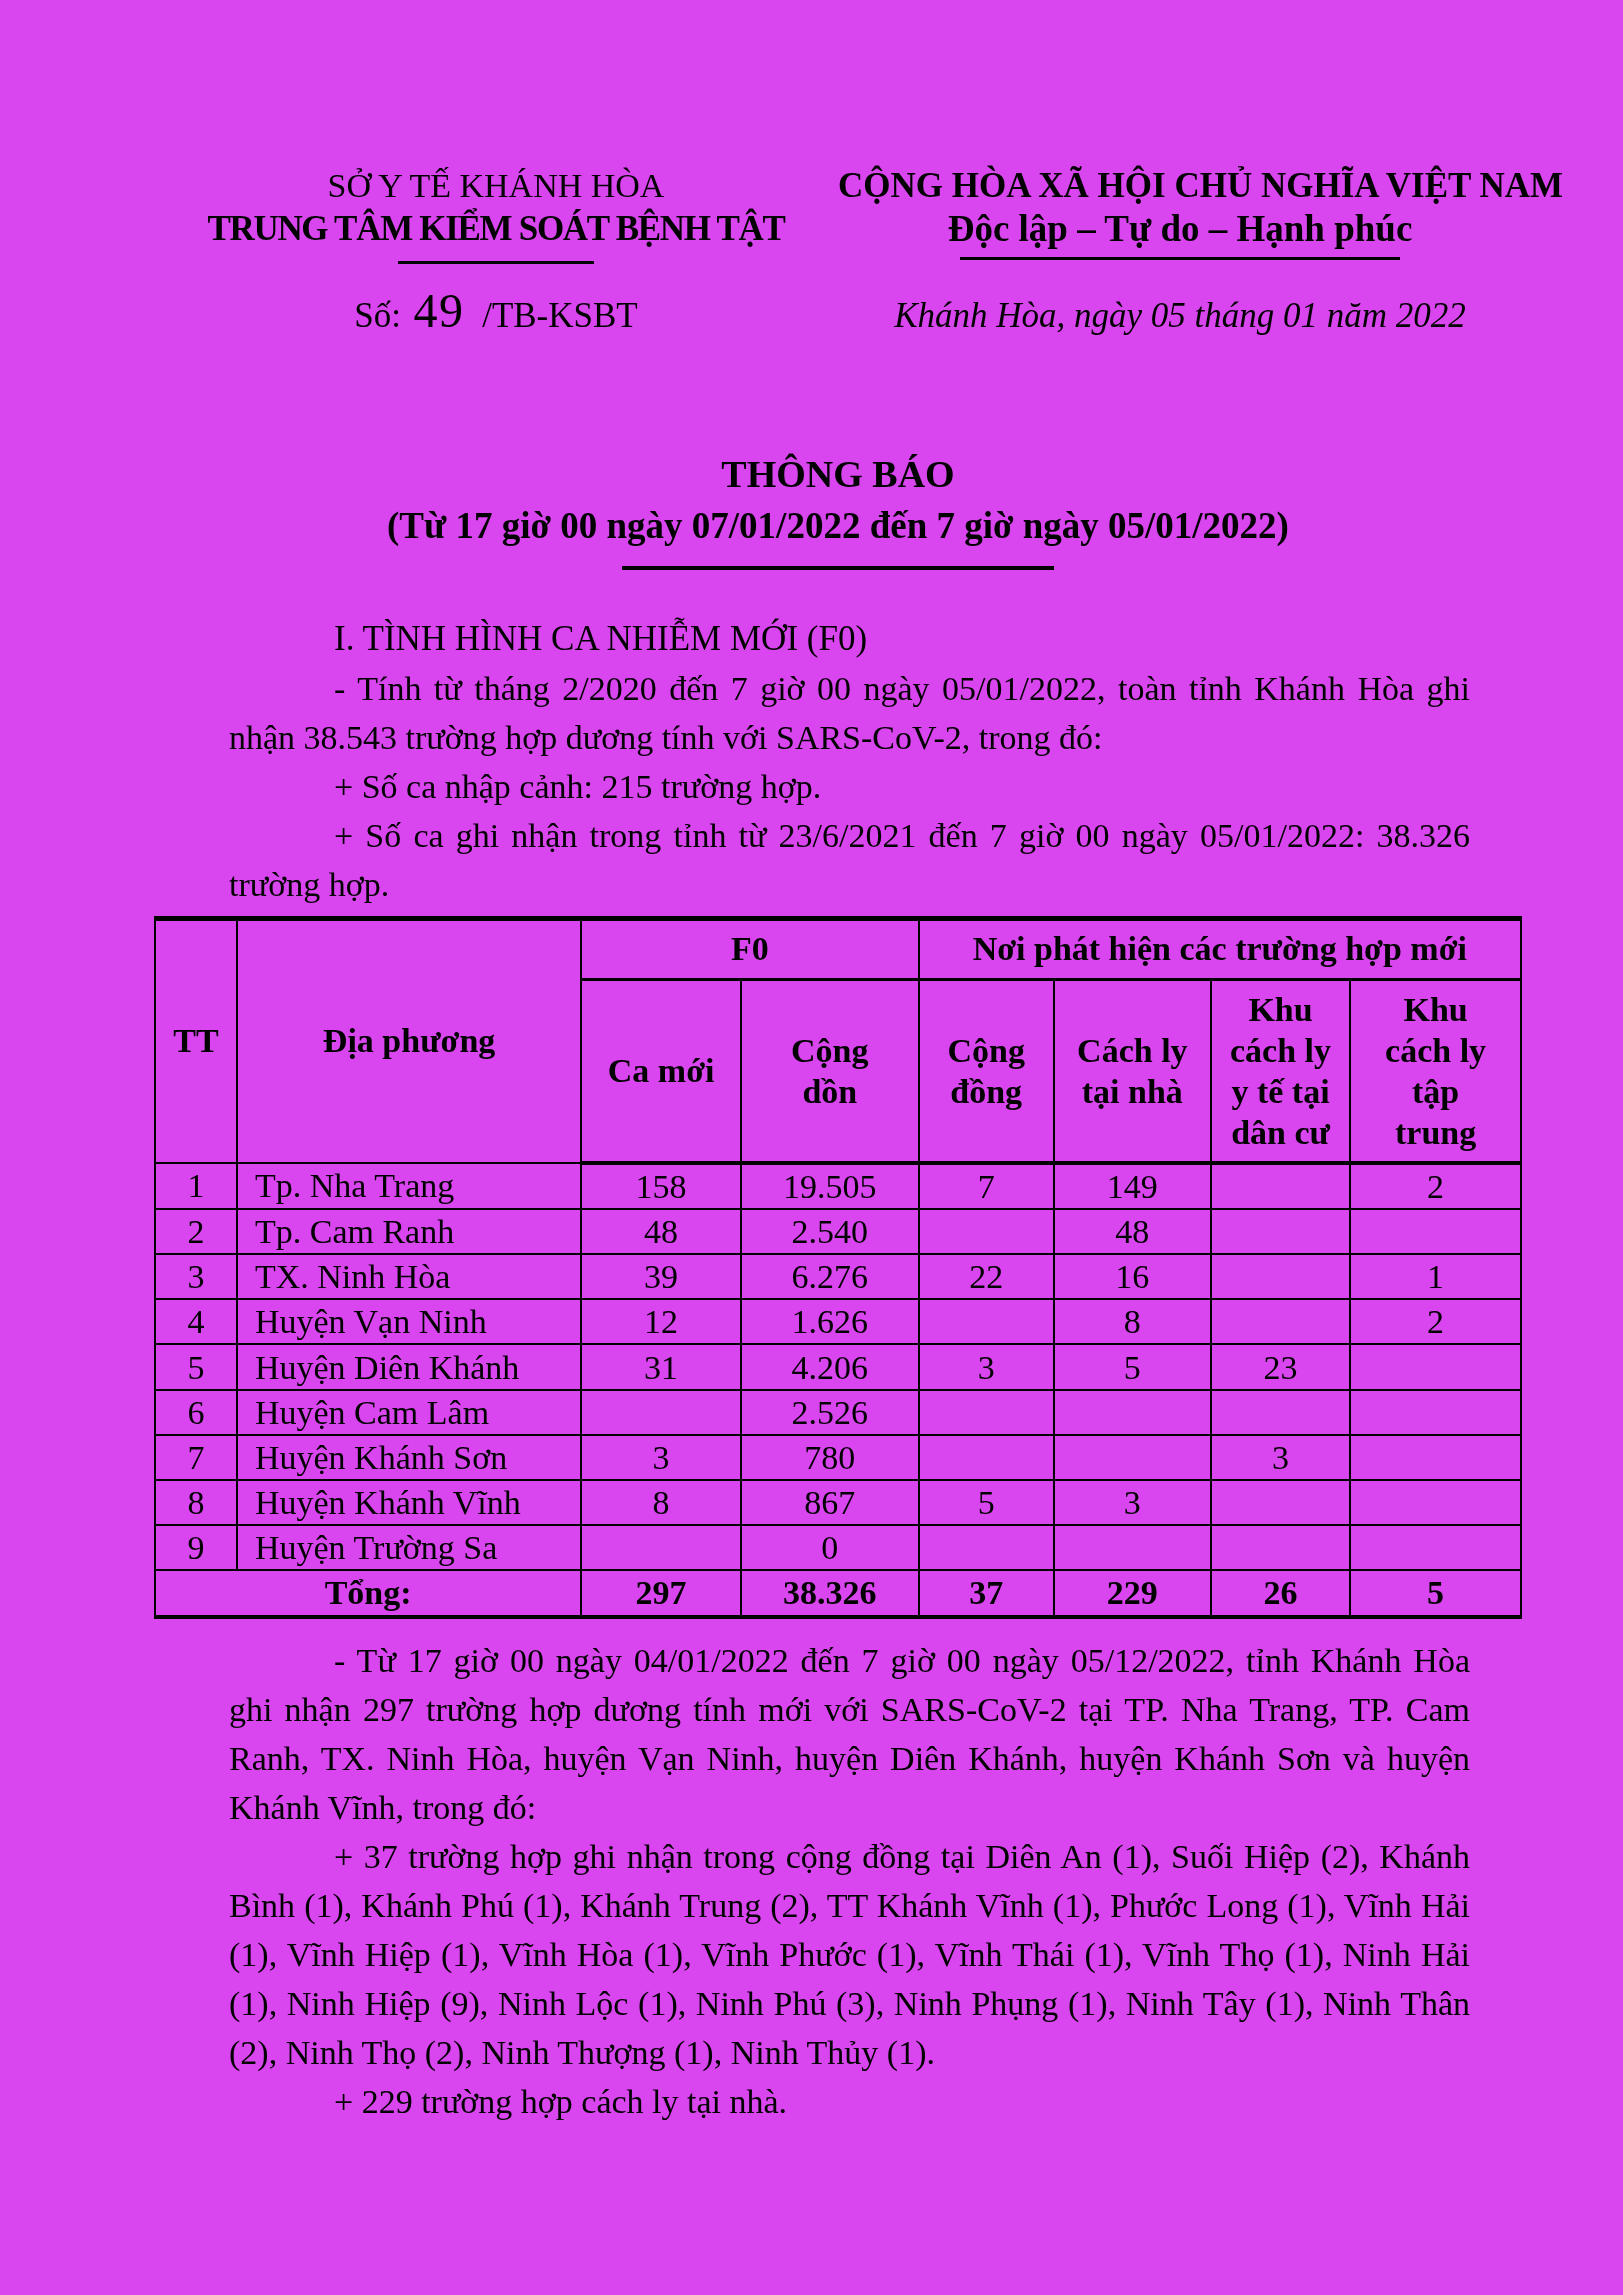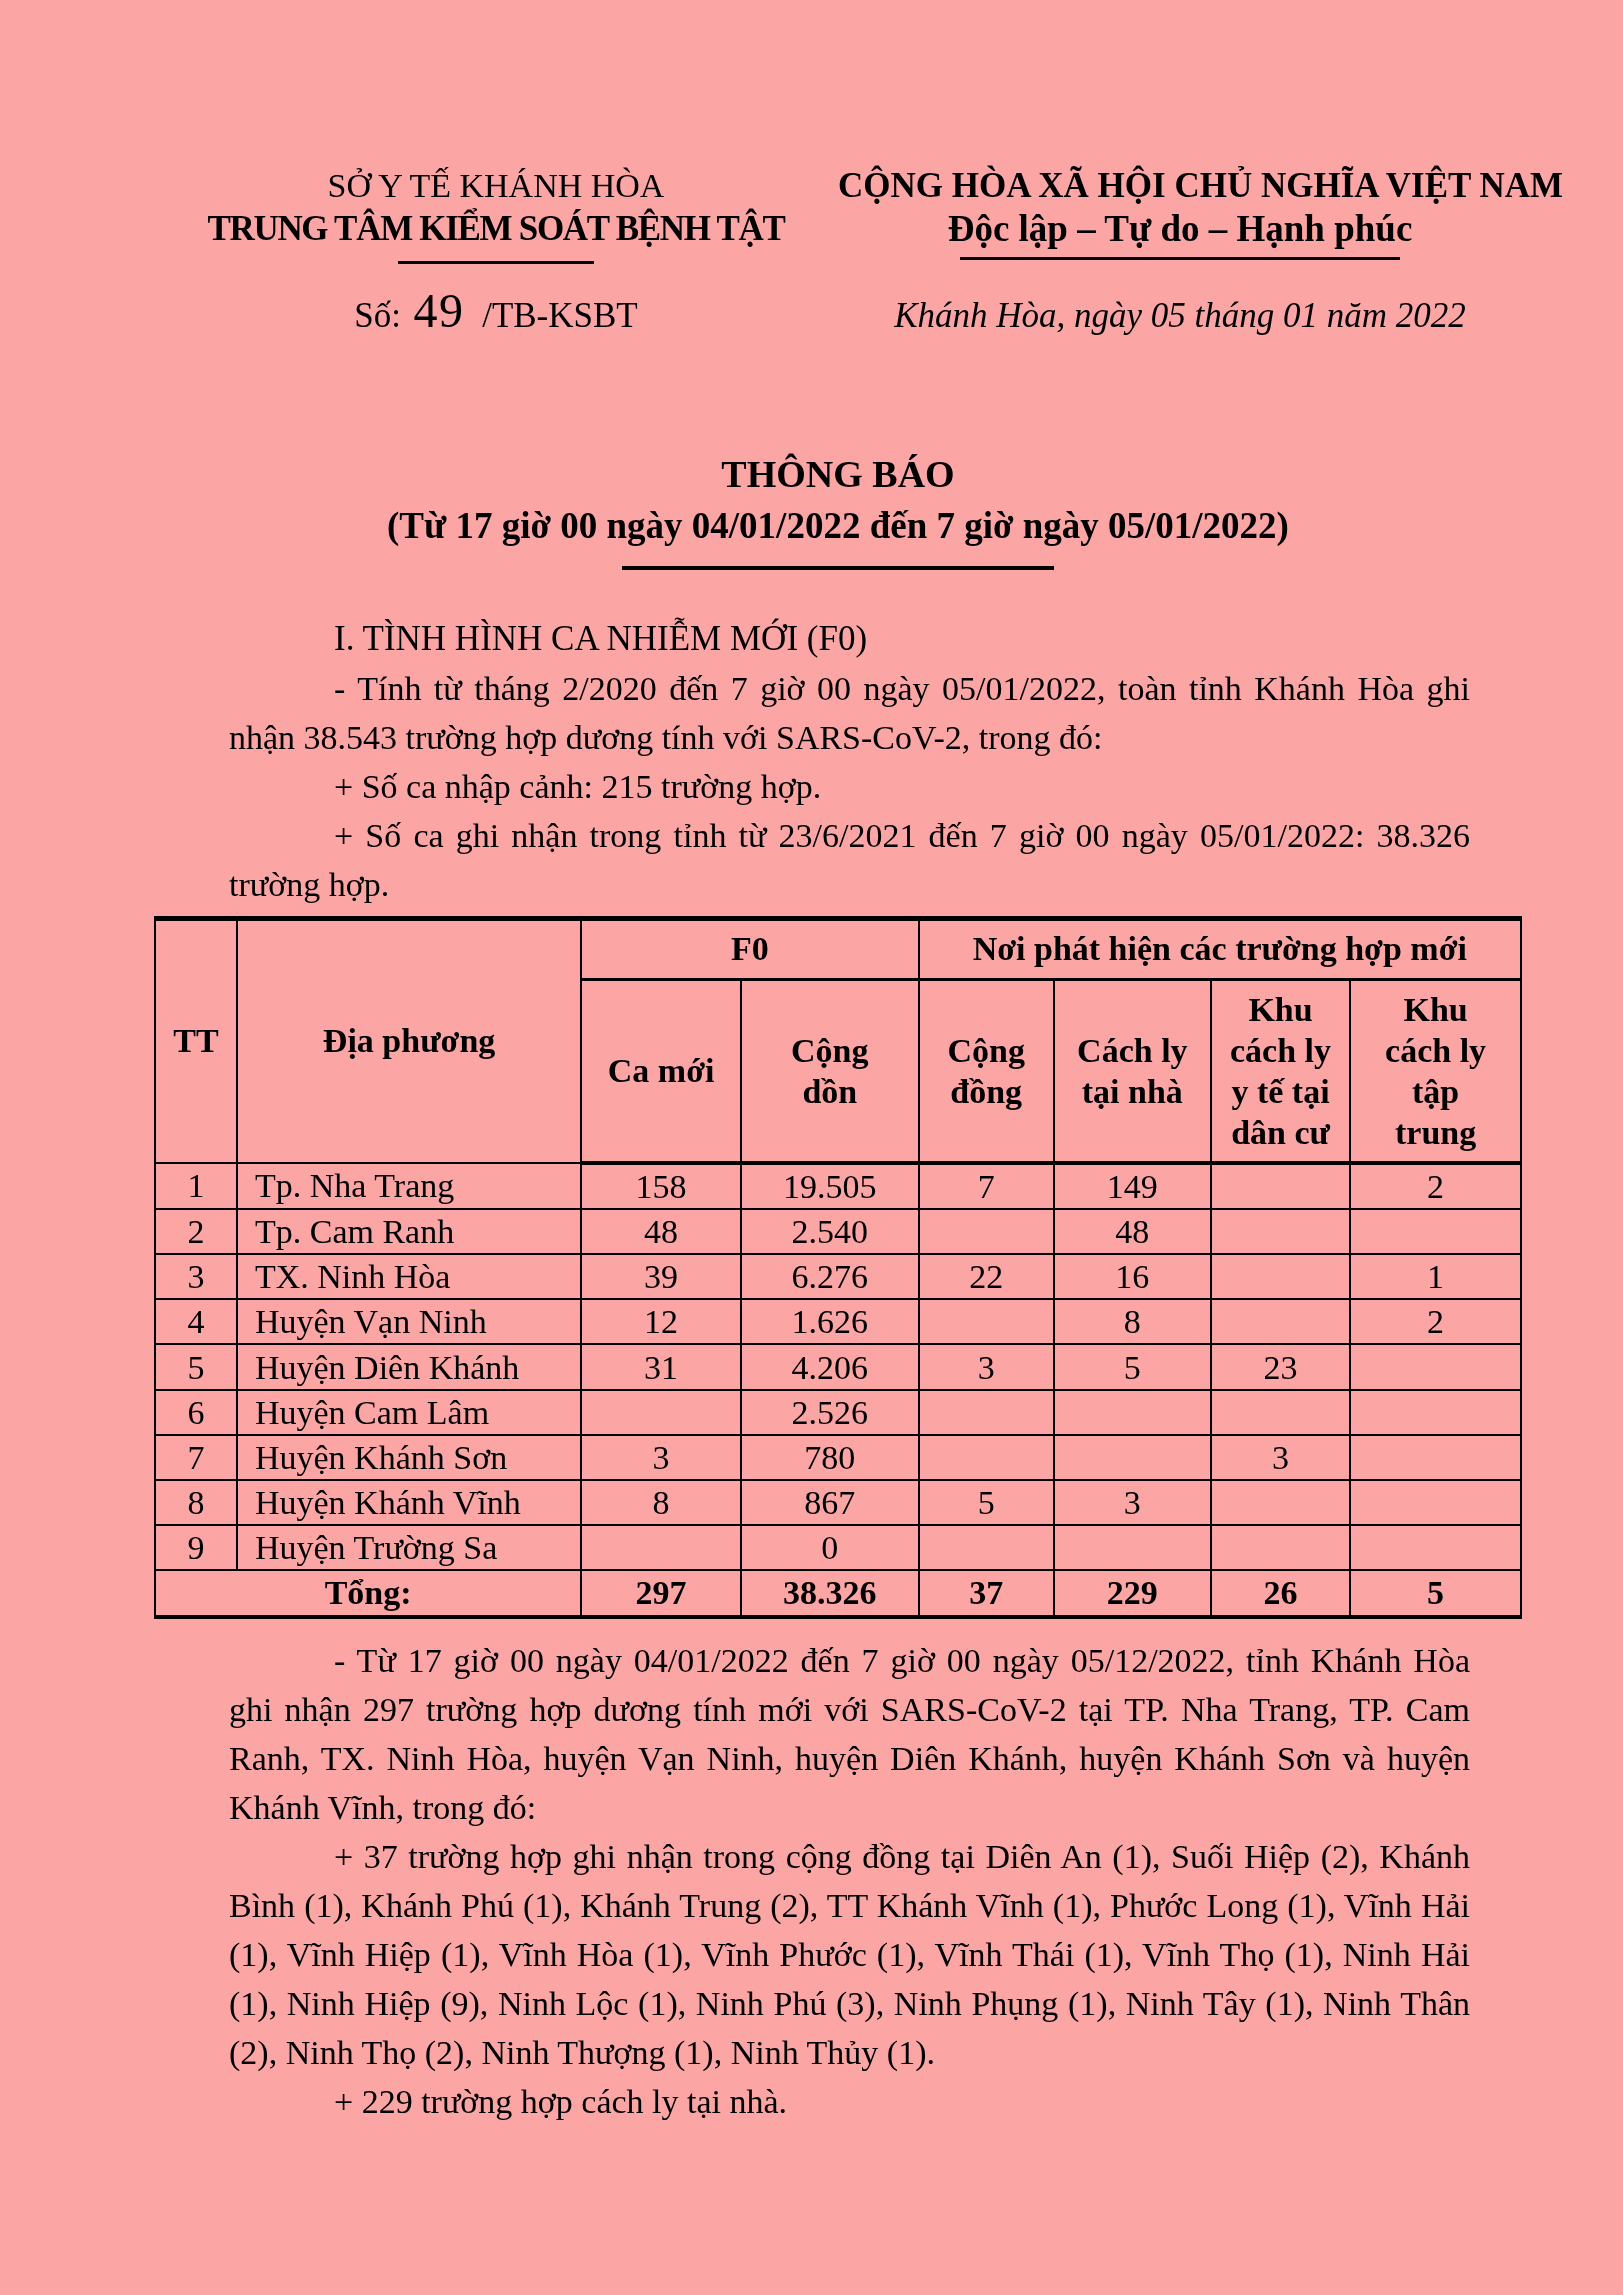--- a/index.html
+++ b/index.html
@@ -1,19 +1,19 @@
 <!DOCTYPE html>
 <html lang="vi" style="font-size:10.5px"><head>
 <meta charset="utf-8">
 <style>
   html,body { margin:0; padding:0; background:#e8e8e8; }
   .page {
     position:relative;
     width:1623px; height:2295px;
-    background:#fca5a5;
+    background:#d946ef;
     color:#000;
     font-family:"Liberation Serif","DejaVu Serif",serif;
     overflow:hidden;
     margin:0 auto;
   }
   .doc { position:absolute; left:154px; top:165px; width:1368px; }
 
   
   .hdr-row { display:flex; }
   .hdr-col { width:50%; text-align:center; }
@@ -85,21 +85,21 @@
       <div class="hdr-col doc-number">
         <span>Số:</span>
         <span class="num">49</span>
         <span>/TB-KSBT</span>
       </div>
       <div class="hdr-col place-date">Khánh Hòa, ngày 05 tháng 01 năm 2022</div>
     </div>
 
     <div class="title-block">
       <div class="title-1">THÔNG BÁO</div>
-      <div class="title-3">(Từ 17 giờ 00 ngày 04/01/2022 đến 7 giờ ngày 05/01/2022)</div>
+      <div class="title-3">(Từ 17 giờ 00 ngày 07/01/2022 đến 7 giờ ngày 05/01/2022)</div>
       <div class="title-rule"></div>
     </div>
 
     <div class="text-col">
       <div class="sec-heading">I. TÌNH HÌNH CA NHIỄM MỚI (F0)</div>
       <p class="body">- Tính từ tháng 2/2020 đến 7 giờ 00 ngày 05/01/2022, toàn tỉnh Khánh Hòa ghi nhận 38.543 trường hợp dương tính với SARS-CoV-2, trong đó:</p>
       <p class="body nojust">+ Số ca nhập cảnh: 215 trường hợp.</p>
       <p class="body">+ Số ca ghi nhận trong tỉnh từ 23/6/2021 đến 7 giờ 00 ngày 05/01/2022: 38.326 trường hợp.</p>
     </div>
 

